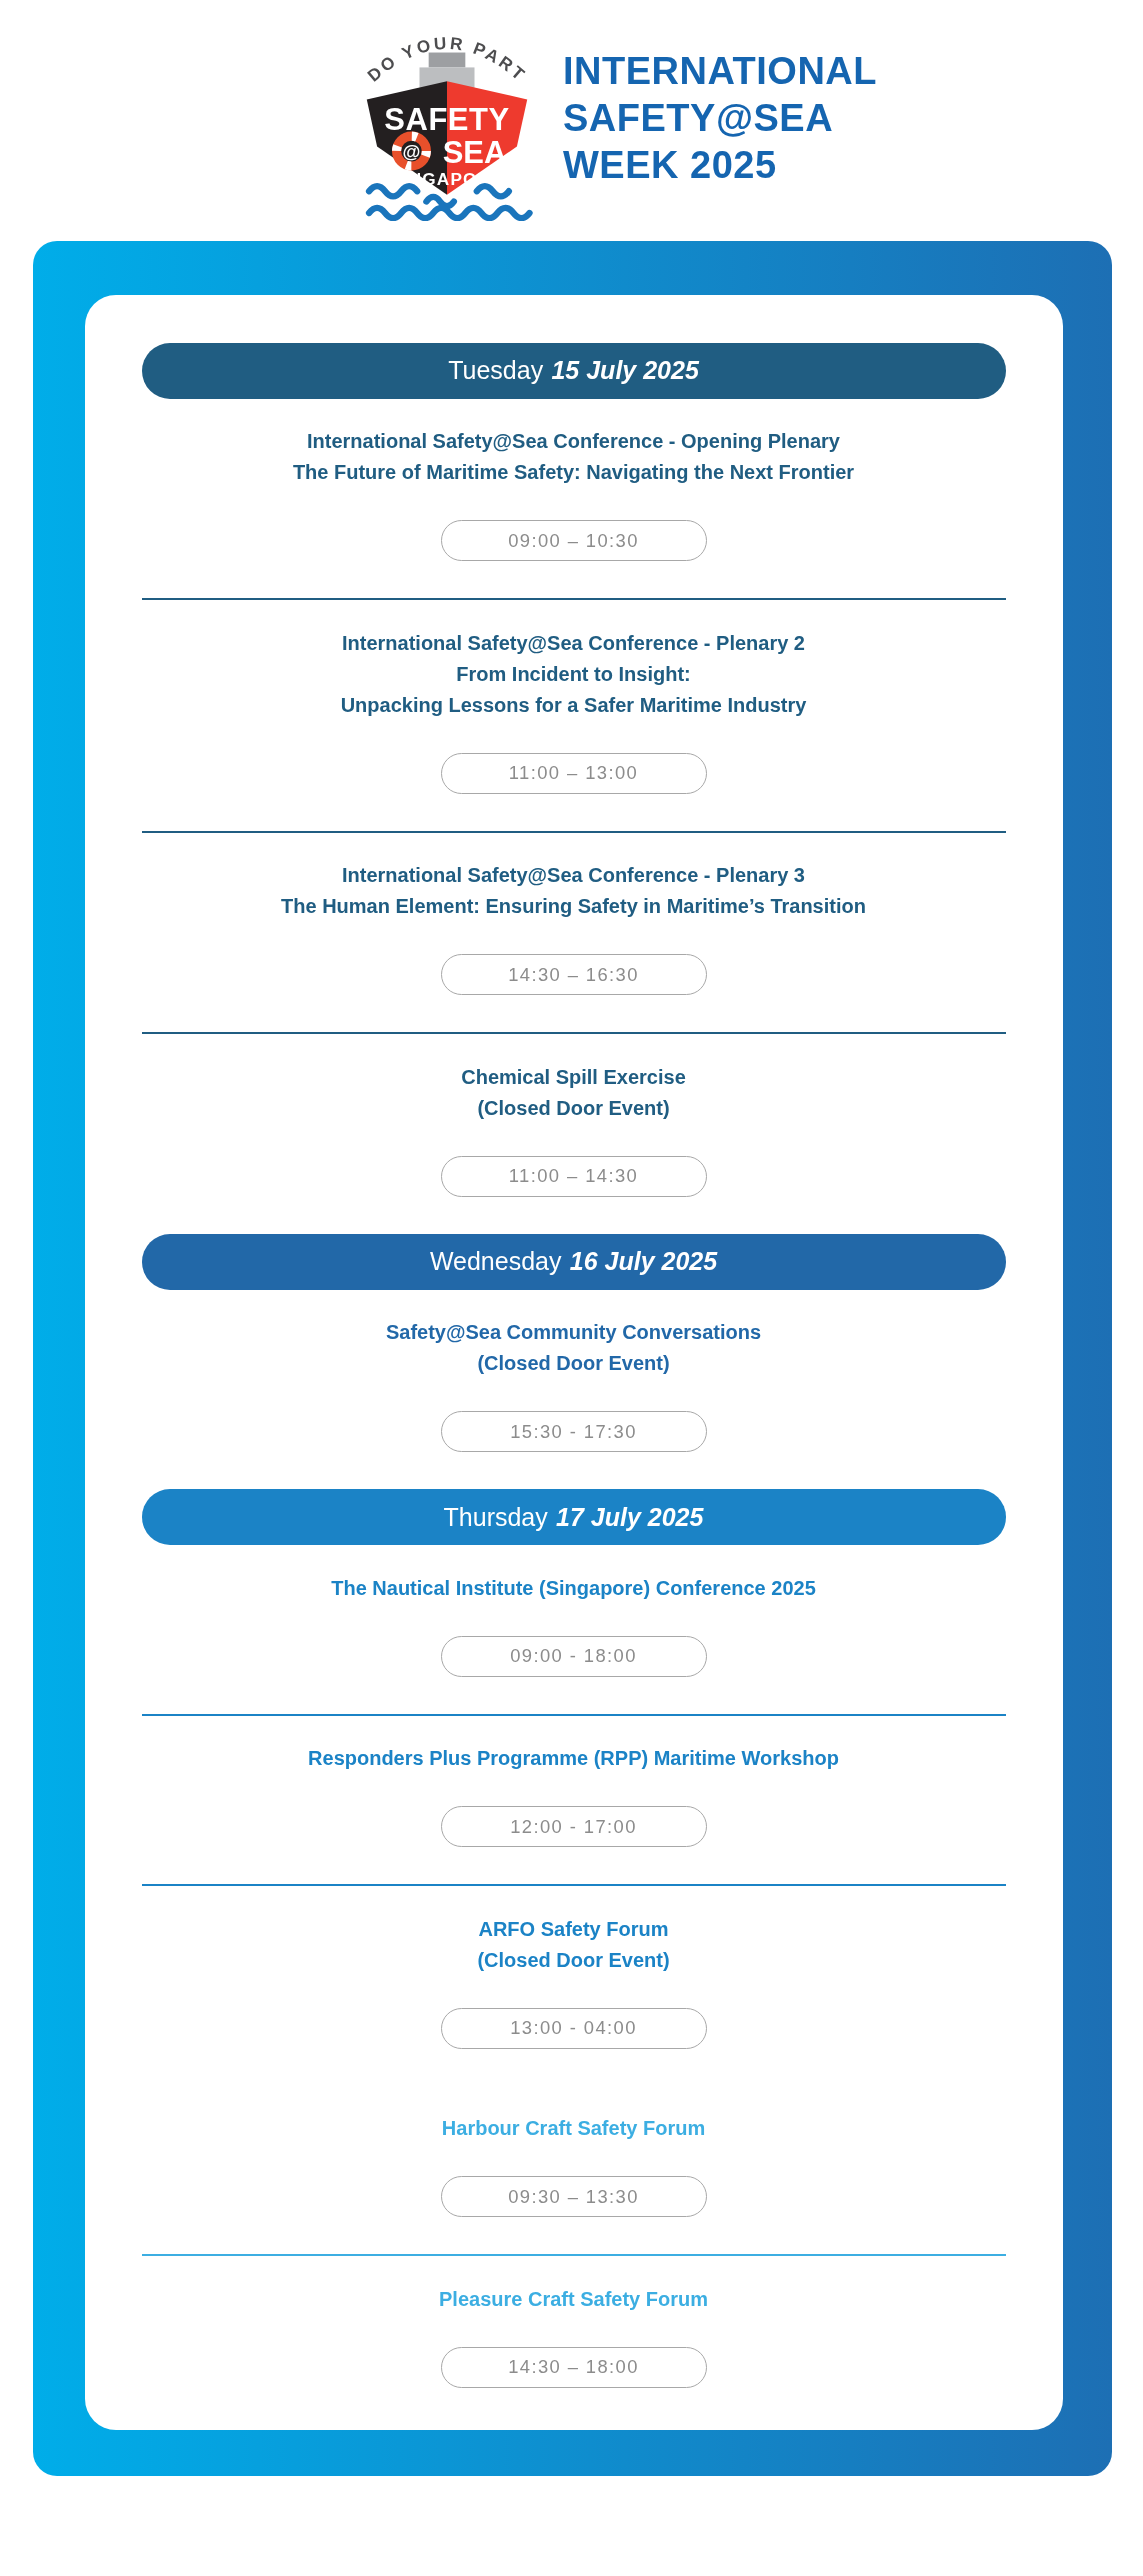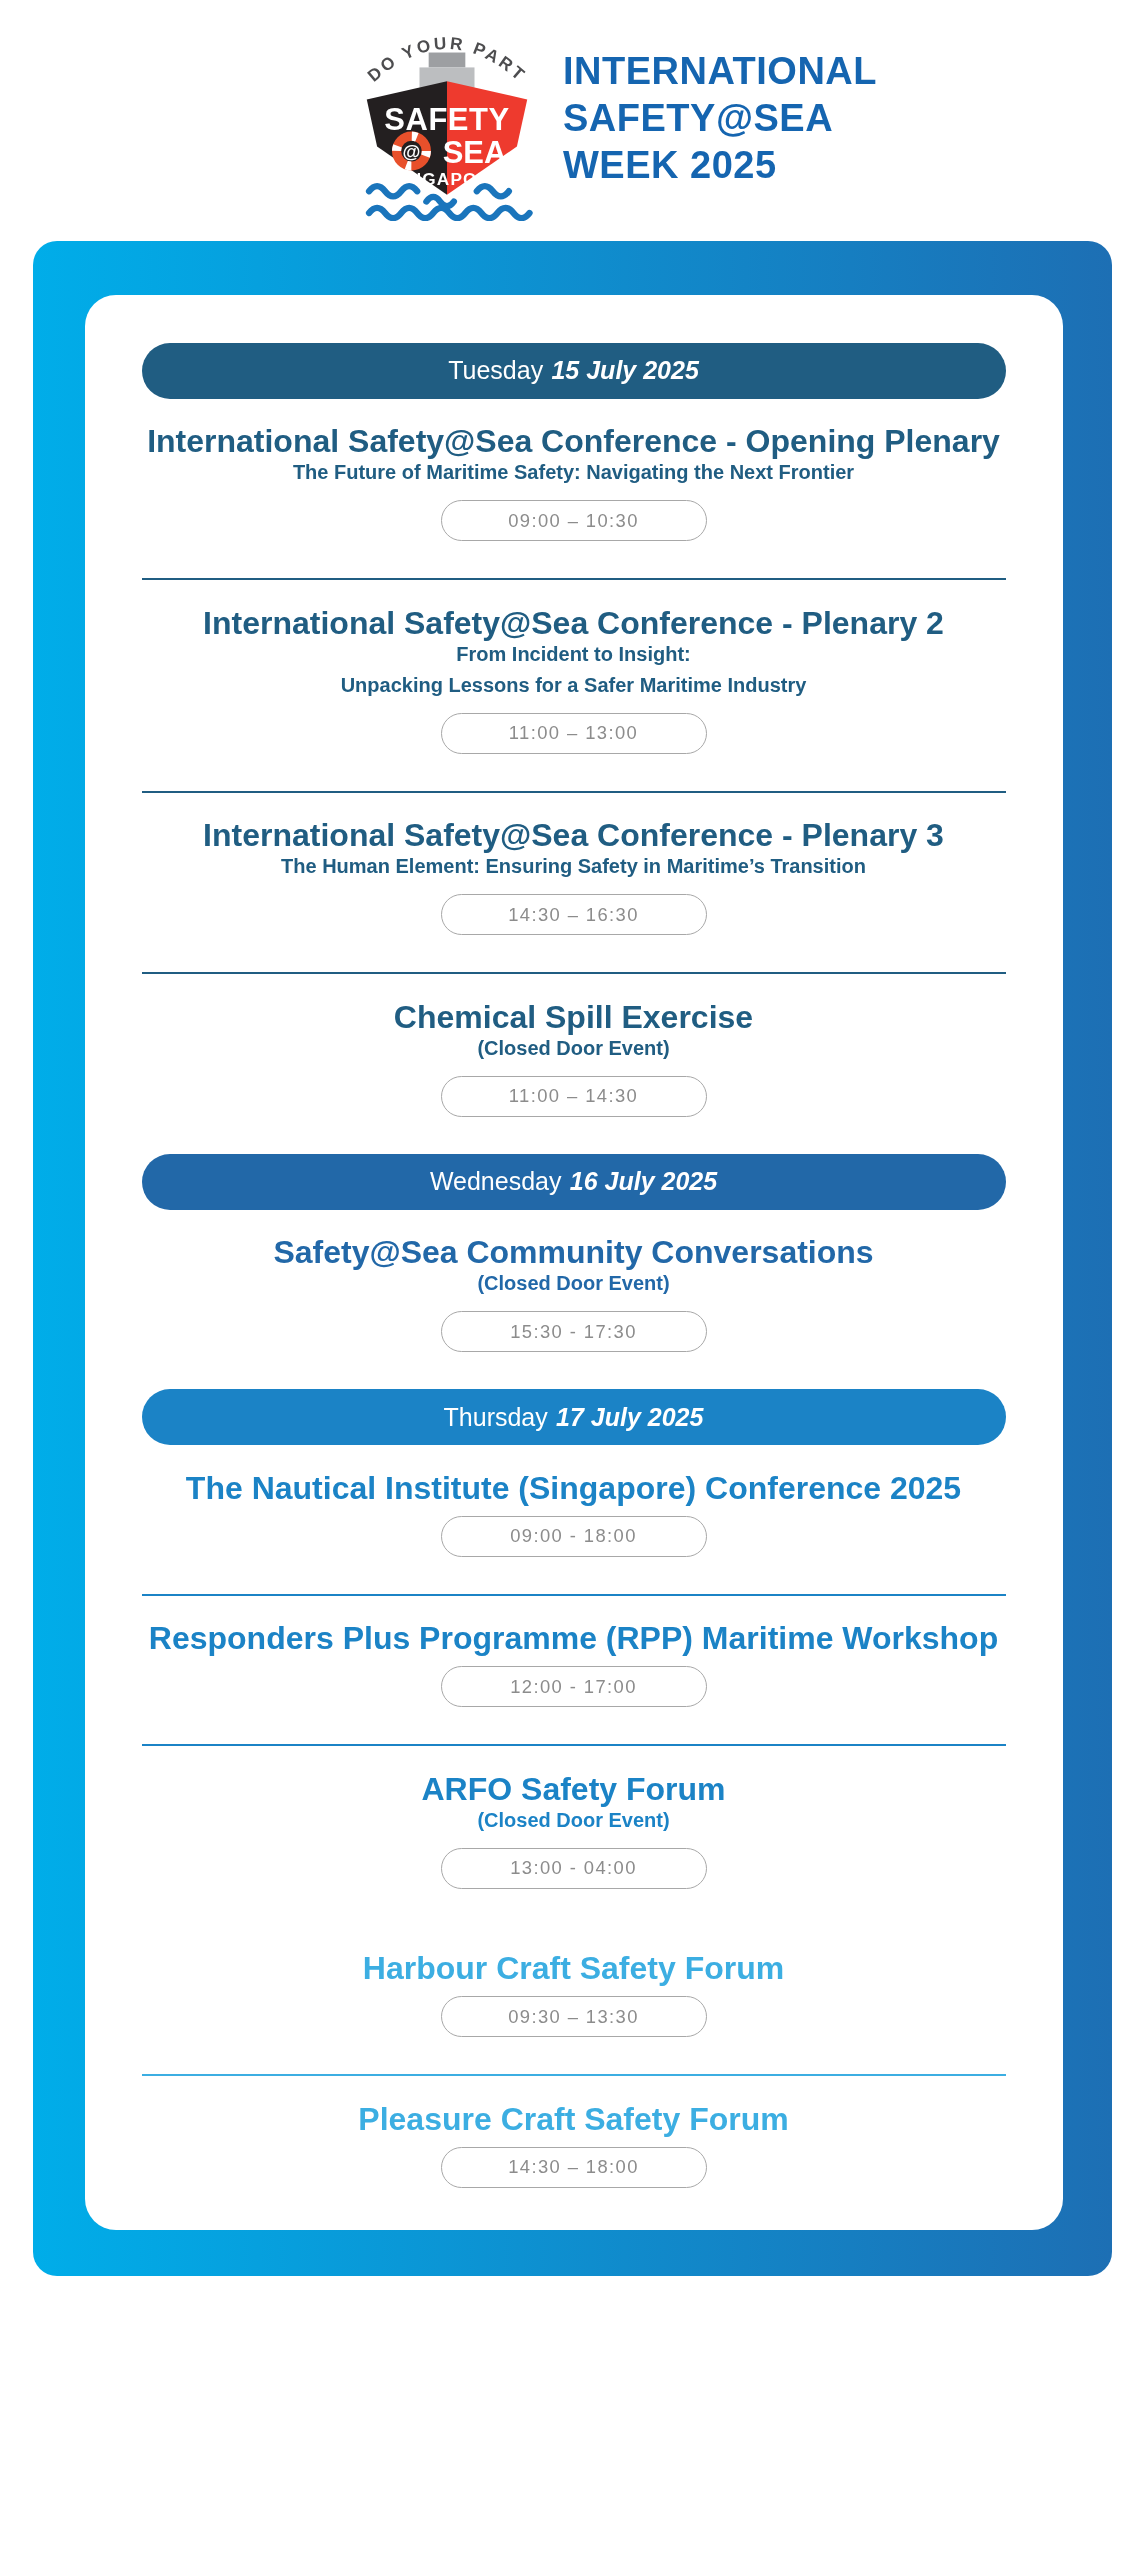--- a/index.html
+++ b/index.html
@@ -76,38 +76,38 @@
   }
   .day-name{ font-weight:400; }
   .day-date{ font-weight:700;font-style:italic; }
   .event{
     text-align:center;
     padding:27.5px 0 37px 0;
   }
   .event + .event{ border-top:2.8px solid var(--accent); }
   .event-title{
     color:var(--accent);
-    font-size:32px;
+    font-size:20px;
     font-weight:700;
     line-height:31px;
   }
   .event-sub{
     color:var(--accent);
     font-size:20px;
     font-weight:700;
     line-height:31px;
   }
   .time-pill{
     display:inline-flex;
     align-items:center;
     justify-content:center;
     box-sizing:border-box;
     width:266px;
     height:41px;
-    margin-top:12px;
+    margin-top:32px;
     background:#ffffff;
     border:1.8px solid var(--pill-border);
     border-radius:22px;
     color:var(--pill-text);
     font-size:18.4px;
     letter-spacing:1.4px;
   }
 </style>
 </head>
 <body>

